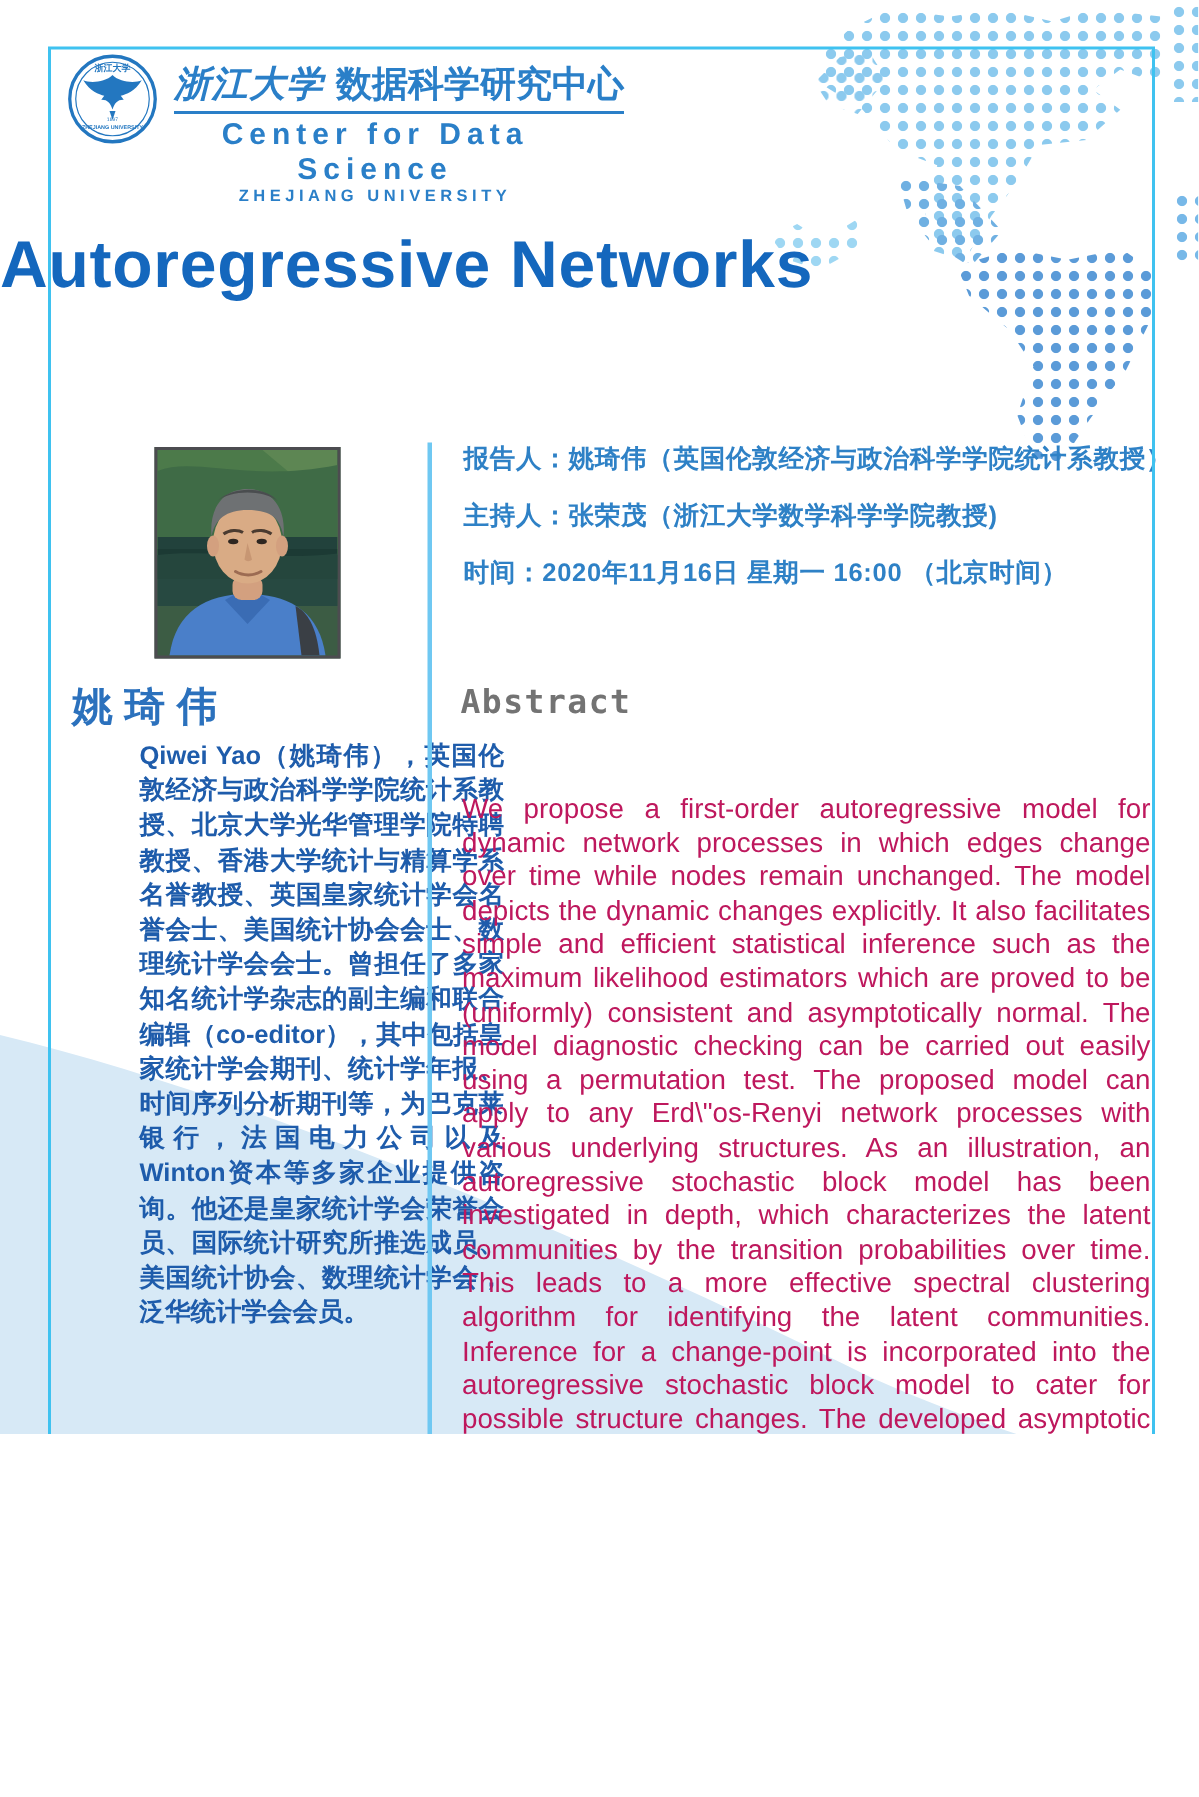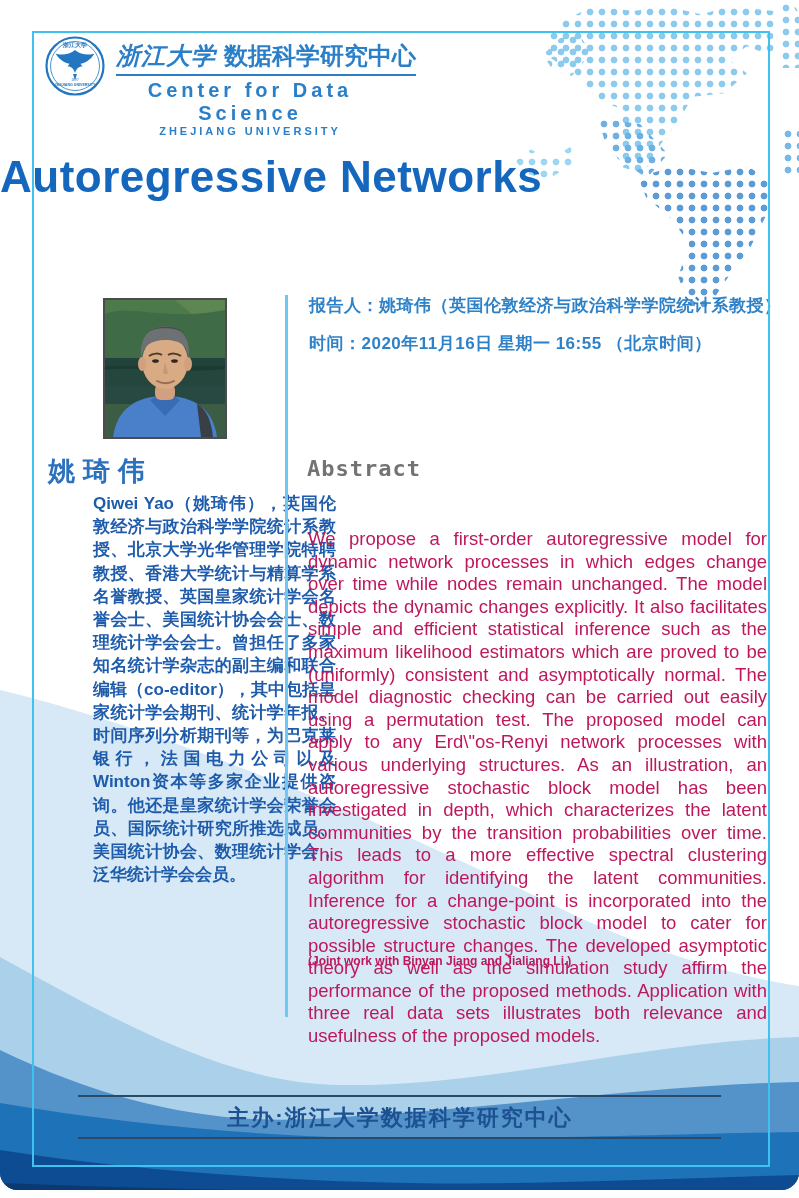--- a/index.html
+++ b/index.html
@@ -1,17 +1,17 @@
 <!DOCTYPE html>
 <html><head>
 <meta charset="utf-8">
 <style>
   html,body{margin:0;padding:0;background:#ffffff;}
-  .page{position:relative;width:799px;height:1190px;overflow:hidden;background:#ffffff;
-        font-family:"Liberation Sans",sans-serif;border-radius:18px;}
+  .page{position:relative;width:799px;height:956px;overflow:hidden;background:#ffffff;
+        font-family:"Liberation Sans",sans-serif;}
   
   .dots{position:absolute;background-image:radial-gradient(circle, var(--c) 3.1px, transparent 3.7px);
         background-size:12px 12px;z-index:1;}
   
   .waves{position:absolute;left:0;top:678px;width:799px;height:520px;z-index:1;}
   
   .frame{position:absolute;left:32px;top:31px;width:734px;height:1132px;
          border:2px solid #3fc2f0;z-index:6;pointer-events:none;}
   
   .logo{position:absolute;left:45px;top:36px;width:60px;height:60px;z-index:7;}
@@ -131,21 +131,22 @@
   </svg>
 
   <div class="sp-name">姚琦伟</div>
 
   <div class="bio">Qiwei Yao（姚琦伟），英国伦敦经济与政治科学学院统计系教授、北京大学光华管理学院特聘教授、香港大学统计与精算学系名誉教授、英国皇家统计学会名誉会士、美国统计协会会士、数理统计学会会士。曾担任了多家知名统计学杂志的副主编和联合编辑（co-editor），其中包括皇家统计学会期刊、统计学年报、时间序列分析期刊等，为巴克莱银行，法国电力公司以及Winton资本等多家企业提供咨询。他还是皇家统计学会荣誉会员、国际统计研究所推选成员、美国统计协会、数理统计学会，泛华统计学会会员。</div>
 
   <div class="vsep"></div>
 
   <div class="details">
     <div class="dline">报告人：姚琦伟（英国伦敦经济与政治科学学院统计系教授）</div>
-    <div class="dline">时间：2020年11月16日 星期一  16:55 （北京时间）</div>
+    <div class="dline">主持人：张荣茂（浙江大学数学科学学院教授)</div>
+    <div class="dline">时间：2020年11月16日 星期一  16:00 （北京时间）</div>
   </div>
 
   <div class="abs-head">Abstract</div>
   <div class="abs-body">We propose a first-order autoregressive model for dynamic network processes in which edges change over time while nodes remain unchanged. The model depicts the dynamic changes explicitly. It also facilitates simple and efficient statistical inference such as the maximum likelihood estimators which are proved to be (uniformly) consistent and asymptotically normal. The model diagnostic checking can be carried out easily using a permutation test. The proposed model can apply to any Erd\"os-Renyi network processes with various underlying structures. As an illustration, an autoregressive stochastic block model has been investigated in depth, which characterizes the latent communities by the transition probabilities over time. This leads to a more effective spectral clustering algorithm for identifying the latent communities. Inference for a change-point is incorporated into the autoregressive stochastic block model to cater for possible structure changes. The developed asymptotic theory as well as the simulation study affirm the performance of the proposed methods. Application with three real data sets illustrates both relevance and usefulness of the proposed models.</div>
   <div class="joint">(Joint work with Binyan Jiang and Jialiang Li.)</div>
 
   <div class="fline fline1"></div>
   <div class="footer-text">主办:浙江大学数据科学研究中心</div>
   <div class="fline fline2"></div>
 

